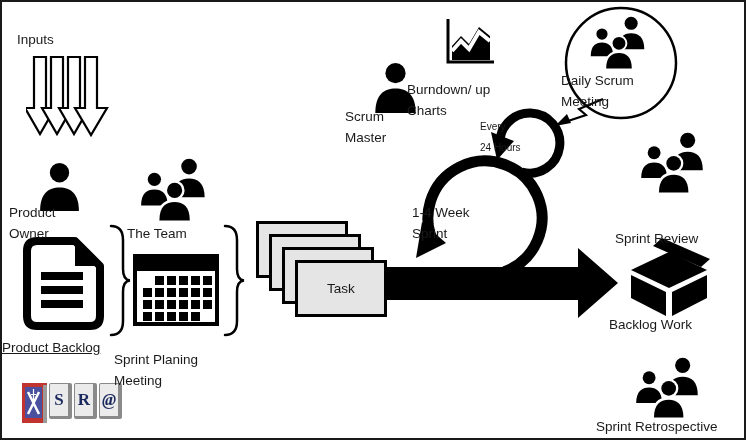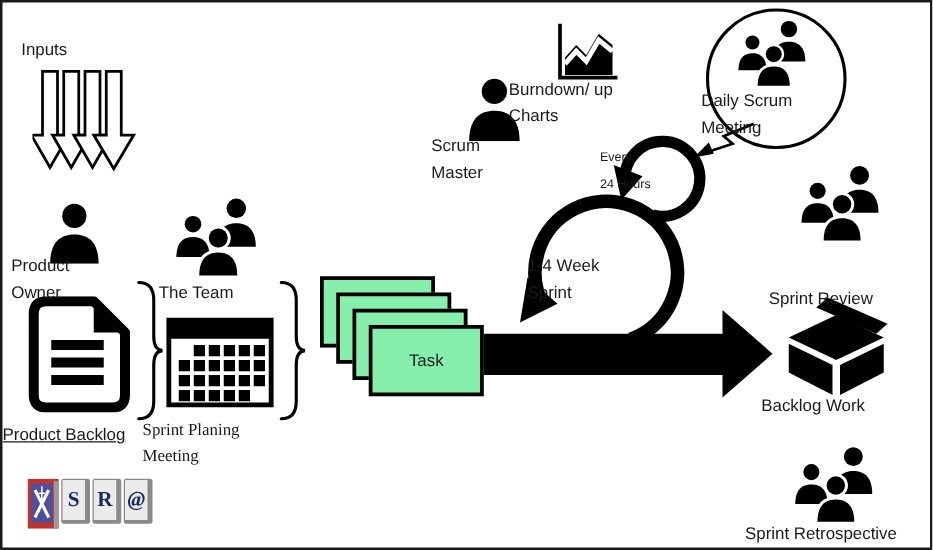--- a/index.html
+++ b/index.html
@@ -11,21 +11,21 @@
   .label{
     position:absolute;font-size:13.5px;line-height:21px;
     white-space:pre-line;z-index:3;
   }
   .label.tight{line-height:17.5px;}
   .icon{position:absolute;z-index:2;}
   .icon svg{display:block;fill:#000;}
   .overlay{position:absolute;left:0;top:0;z-index:1;pointer-events:none;}
   .card{
     position:absolute;width:92px;height:57px;box-sizing:border-box;
-    background:#86efac;border:3px solid #000;z-index:2;
+    background:#e5e5e5;border:3px solid #000;z-index:2;
   }
   .card.front{display:flex;align-items:center;justify-content:center;font-size:13.5px;}
   .logo{position:absolute;left:20px;top:381px;display:flex;gap:2px;z-index:2;}
   .key{
     width:23px;height:36px;box-sizing:border-box;
     background:#ebebeb;border:1px solid #8a8a8a;border-right-width:4px;border-bottom-width:3px;
     border-radius:2px;display:flex;align-items:center;justify-content:center;
     font-family:"Liberation Serif",serif;font-weight:bold;font-size:17px;color:#1b2a5e;
   }
   .key.at{font-style:italic;}
@@ -130,21 +130,21 @@
           <rect x="58" y="46" width="9" height="9"></rect>
           <rect x="70" y="46" width="9" height="9"></rect>
         <rect x="10" y="58" width="9" height="9"></rect>
           <rect x="22" y="58" width="9" height="9"></rect>
           <rect x="34" y="58" width="9" height="9"></rect>
           <rect x="46" y="58" width="9" height="9"></rect>
           <rect x="58" y="58" width="9" height="9"></rect>
       </g>
     </svg>
   </div>
-  <div class="label" style="left:112px;top:331px;width:120px;font-family:Liberation Serif, serif;">Sprint Planing
+  <div class="label" style="left:112px;top:347px;width:120px;">Sprint Planing
 Meeting</div>
 
   <div class="card" style="left:254px;top:219px;"></div>
   <div class="card" style="left:267px;top:232px;"></div>
   <div class="card" style="left:280px;top:245px;"></div>
   <div class="card front" style="left:293px;top:258px;">
     <span>Task</span>
   </div>
 
   <div class="icon" style="left:370px;top:60px;">
@@ -155,35 +155,35 @@
   <div class="label" style="left:343px;top:104px;width:100px;">Scrum
 Master</div>
 
   <div class="icon" style="left:439px;top:15px;">
     <svg width="56" height="50" viewBox="0 0 56 50">
       <path d="M7,2 V45 H53" fill="none" stroke="#000" stroke-width="3"></path>
       <path d="M11,29 L20,19 L28,27 L38,10 L49,19 V43 H11 Z" fill="#000"></path>
       <path d="M11,34 L20,24 L28,32 L38,15 L49,24" fill="none" stroke="#fff" stroke-width="4"></path>
     </svg>
   </div>
-  <div class="label" style="left:405px;top:59px;width:130px;">Burndown/ up
+  <div class="label" style="left:405px;top:77px;width:130px;">Burndown/ up
 Charts</div>
 
   <div class="icon" style="left:587px;top:14px;">
     <svg width="64" height="54" viewBox="0 0 76 64">
         <use href="#icon-group"></use>
       </svg>
   </div>
   <div class="label" style="left:559px;top:68px;width:120px;">Daily Scrum
 Meeting</div>
 
   <div class="label" style="left:478px;top:114px;width:100px;font-size:10px;">Every
 24 Hours</div>
 
-  <div class="label" style="left:420px;top:200px;width:120px;">1-4 Week
+  <div class="label" style="left:410px;top:200px;width:120px;">1-4 Week
 Sprint</div>
 
 
   <div class="icon" style="left:637px;top:130px;">
     <svg width="74" height="62" viewBox="0 0 76 64">
         <use href="#icon-group"></use>
       </svg>
   </div>
   <div class="label" style="left:613px;top:192px;width:120px;margin-top:34px;">Sprint Review</div>
 

